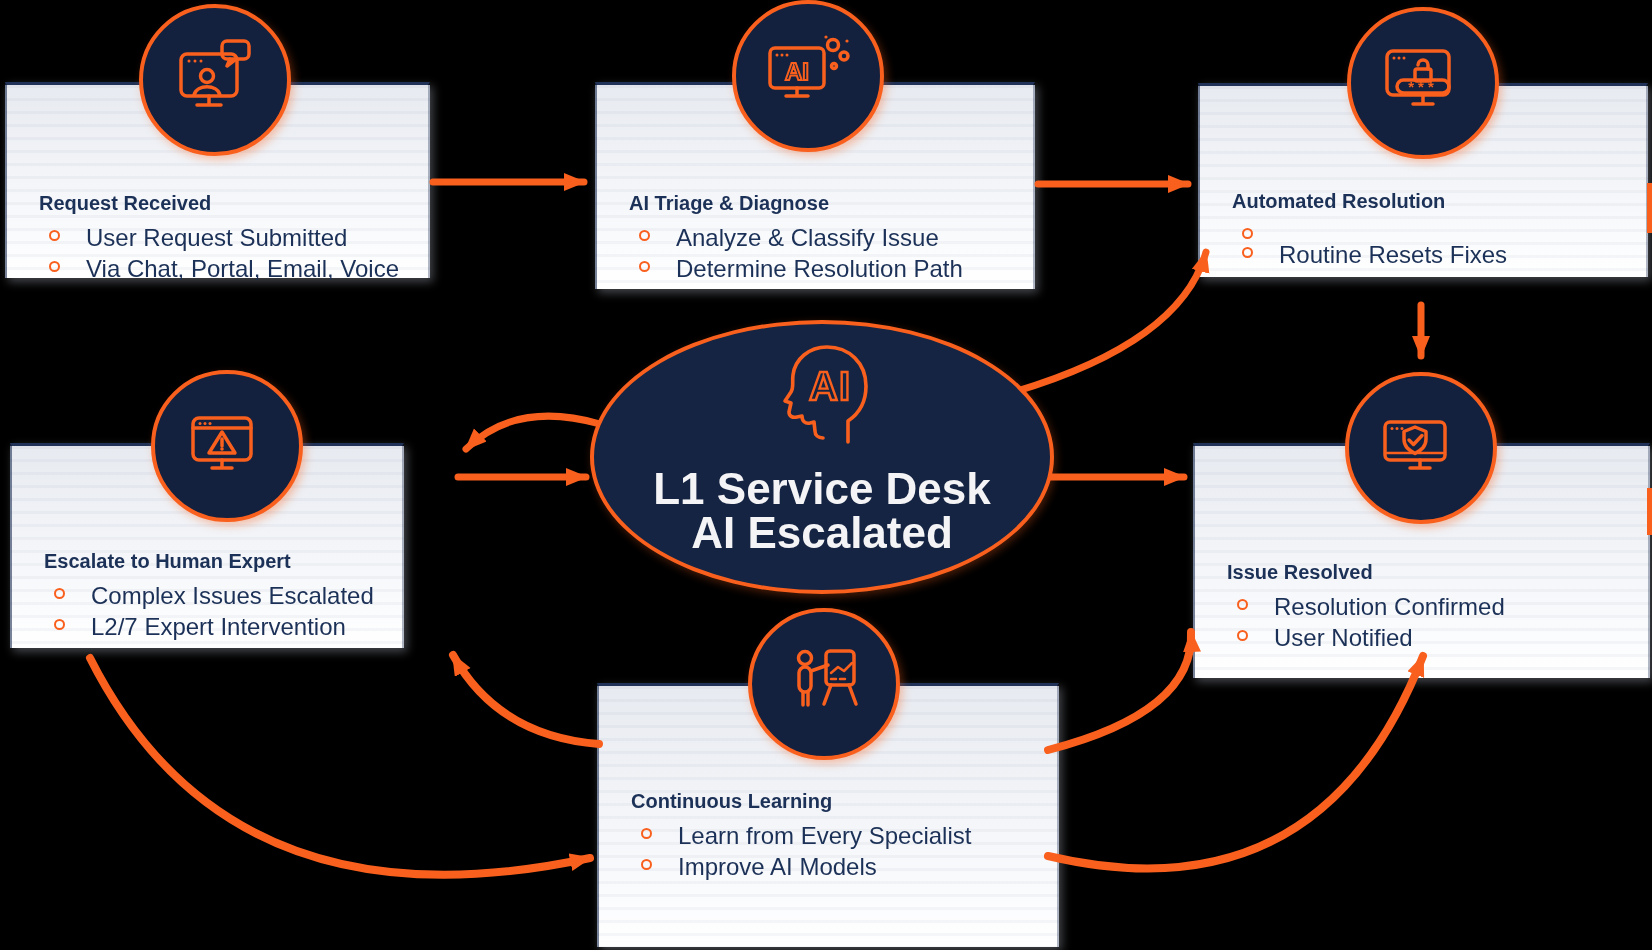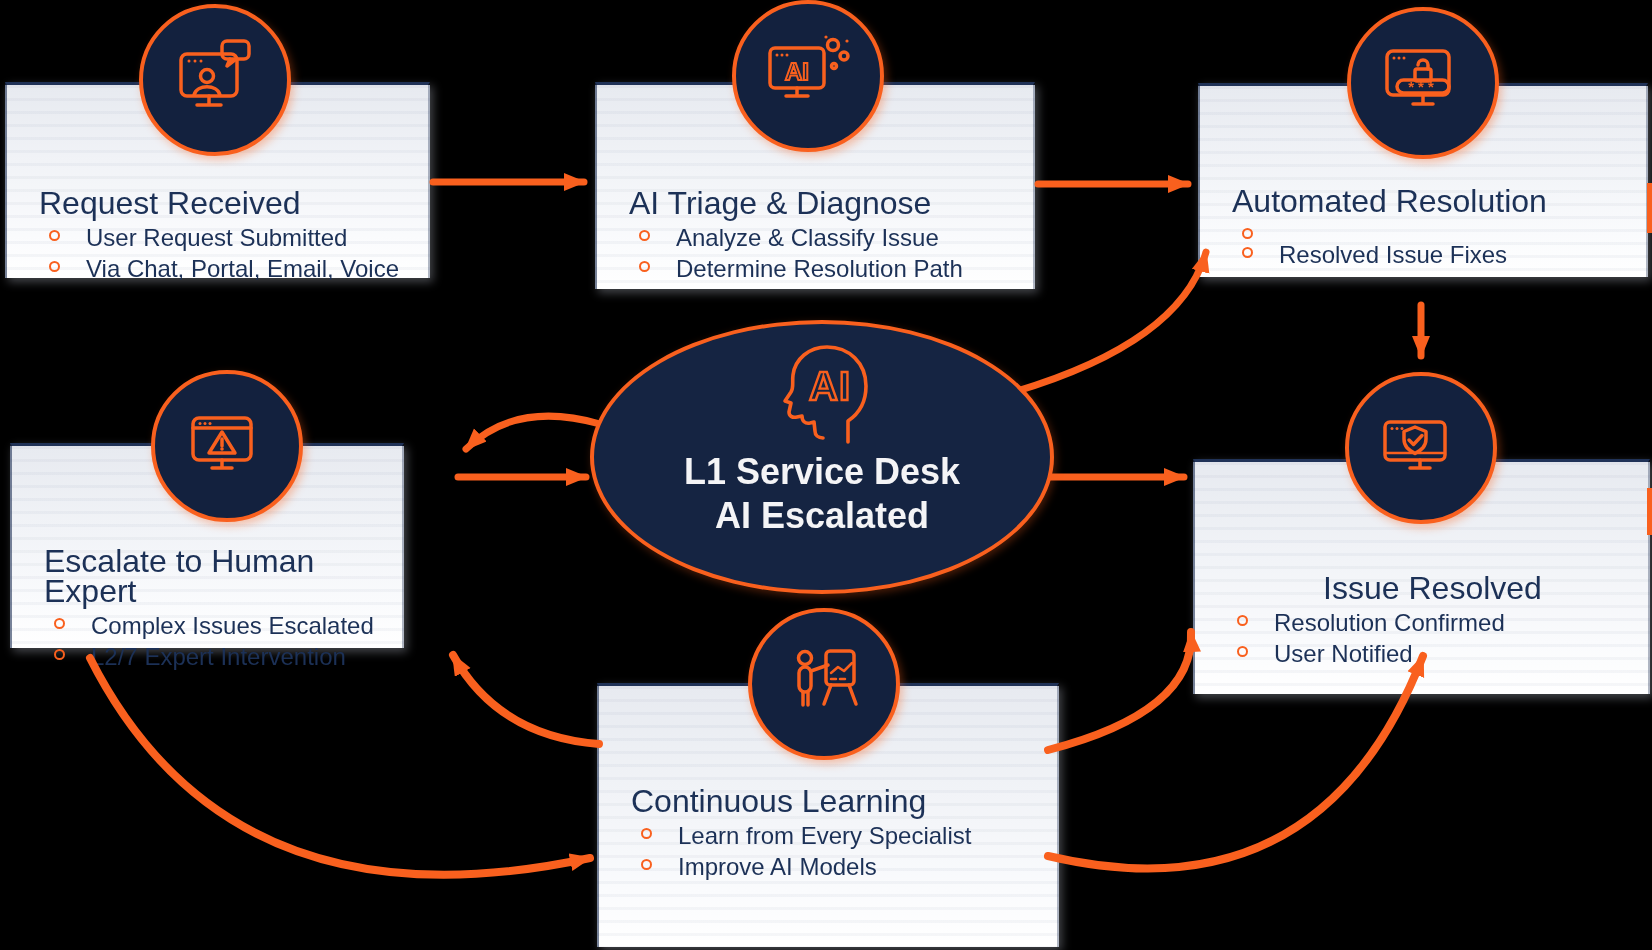--- a/index.html
+++ b/index.html
@@ -13,21 +13,21 @@
     background:
       repeating-linear-gradient(180deg, rgba(125,138,162,.07) 0 3px, rgba(255,255,255,0) 3px 13px),
       linear-gradient(180deg,#e7eaf0 0%,#f1f3f7 40%,#fafbfd 78%,#ffffff 100%);
     border-top:3px solid #203257;
     border-left:2px solid rgba(32,50,87,.6);
     border-right:2px solid rgba(32,50,87,.35);
     box-shadow:3px 4px 9px rgba(210,218,232,.32);
     padding-left:32px;padding-right:10px;
   }
   .pbox h3{
-    margin:0;font-size:32px;line-height:30px;font-weight:normal;color:#1C3157;
+    margin:0;font-size:20px;line-height:30px;font-weight:bold;color:#1C3157;
   }
   .pbox ul{list-style:none;margin:4px 0 0 10px;padding:0;}
   .pbox li{display:flex;align-items:flex-start;line-height:31px;}
   .bullet-ring{
     flex:0 0 auto;width:11px;height:11px;border:2.5px solid #F9601E;
     border-radius:50%;margin-top:8px;margin-right:26px;box-sizing:border-box;
   }
   .btxt{font-size:24px;color:#1C3157;max-width:352px;}
   
   .icircle{
@@ -37,22 +37,22 @@
     box-shadow:3px 4px 9px rgba(249,96,30,.35);
   }
   
   #hub{
     position:absolute;left:590px;top:320px;width:464px;height:274px;box-sizing:border-box;
     background:#152442;border:4px solid #F9601E;border-radius:50%;
     display:flex;flex-direction:column;align-items:center;padding-top:12px;
     box-shadow:2px 3px 8px rgba(249,96,30,.3);
   }
   #hub .hubtext{
-    margin-top:4px;text-align:center;color:#f4f4f6;font-weight:bold;
-    font-size:36px;line-height:44px;
+    margin-top:21px;text-align:center;color:#f4f4f6;font-weight:bold;
+    font-size:44px;line-height:44px;
   }
   
   #arrows{position:absolute;left:0;top:0;z-index:5;pointer-events:none;}
   .pbox,.icircle{z-index:2;}
   #hub{z-index:6;}
   .ic{stroke:#F9601E;fill:none;stroke-linecap:round;stroke-linejoin:round;}
 </style>
 </head>
 <body>
 
@@ -87,40 +87,40 @@
   </div>
 
   <div class="pbox" style="left:1198px;top:83px;width:450px;height:194px;padding-top:100px;">
     <h3>Automated Resolution</h3>
     <ul>
       <li>
           <span class="bullet-ring"></span>
         </li>
       <li>
           <span class="bullet-ring"></span>
-          <span class="btxt">Resolved Issue Fixes</span>
+          <span class="btxt">Routine Resets Fixes</span>
         </li>
     </ul>
   </div>
 
   <div class="pbox" style="left:10px;top:443px;width:394px;height:205px;padding-top:100px;">
     <h3>Escalate to Human Expert</h3>
     <ul>
       <li>
           <span class="bullet-ring"></span>
           <span class="btxt">Complex Issues Escalated</span>
         </li>
       <li>
           <span class="bullet-ring"></span>
           <span class="btxt">L2/7 Expert Intervention</span>
         </li>
     </ul>
   </div>
 
-  <div class="pbox" style="left:1193px;top:459px;width:457px;height:235px;padding-top:111px;text-align:center;">
+  <div class="pbox" style="left:1193px;top:443px;width:457px;height:235px;padding-top:111px;">
     <h3>Issue Resolved</h3>
     <ul>
       <li>
           <span class="bullet-ring"></span>
           <span class="btxt">Resolution Confirmed</span>
         </li>
       <li>
           <span class="bullet-ring"></span>
           <span class="btxt">User Notified</span>
         </li>

